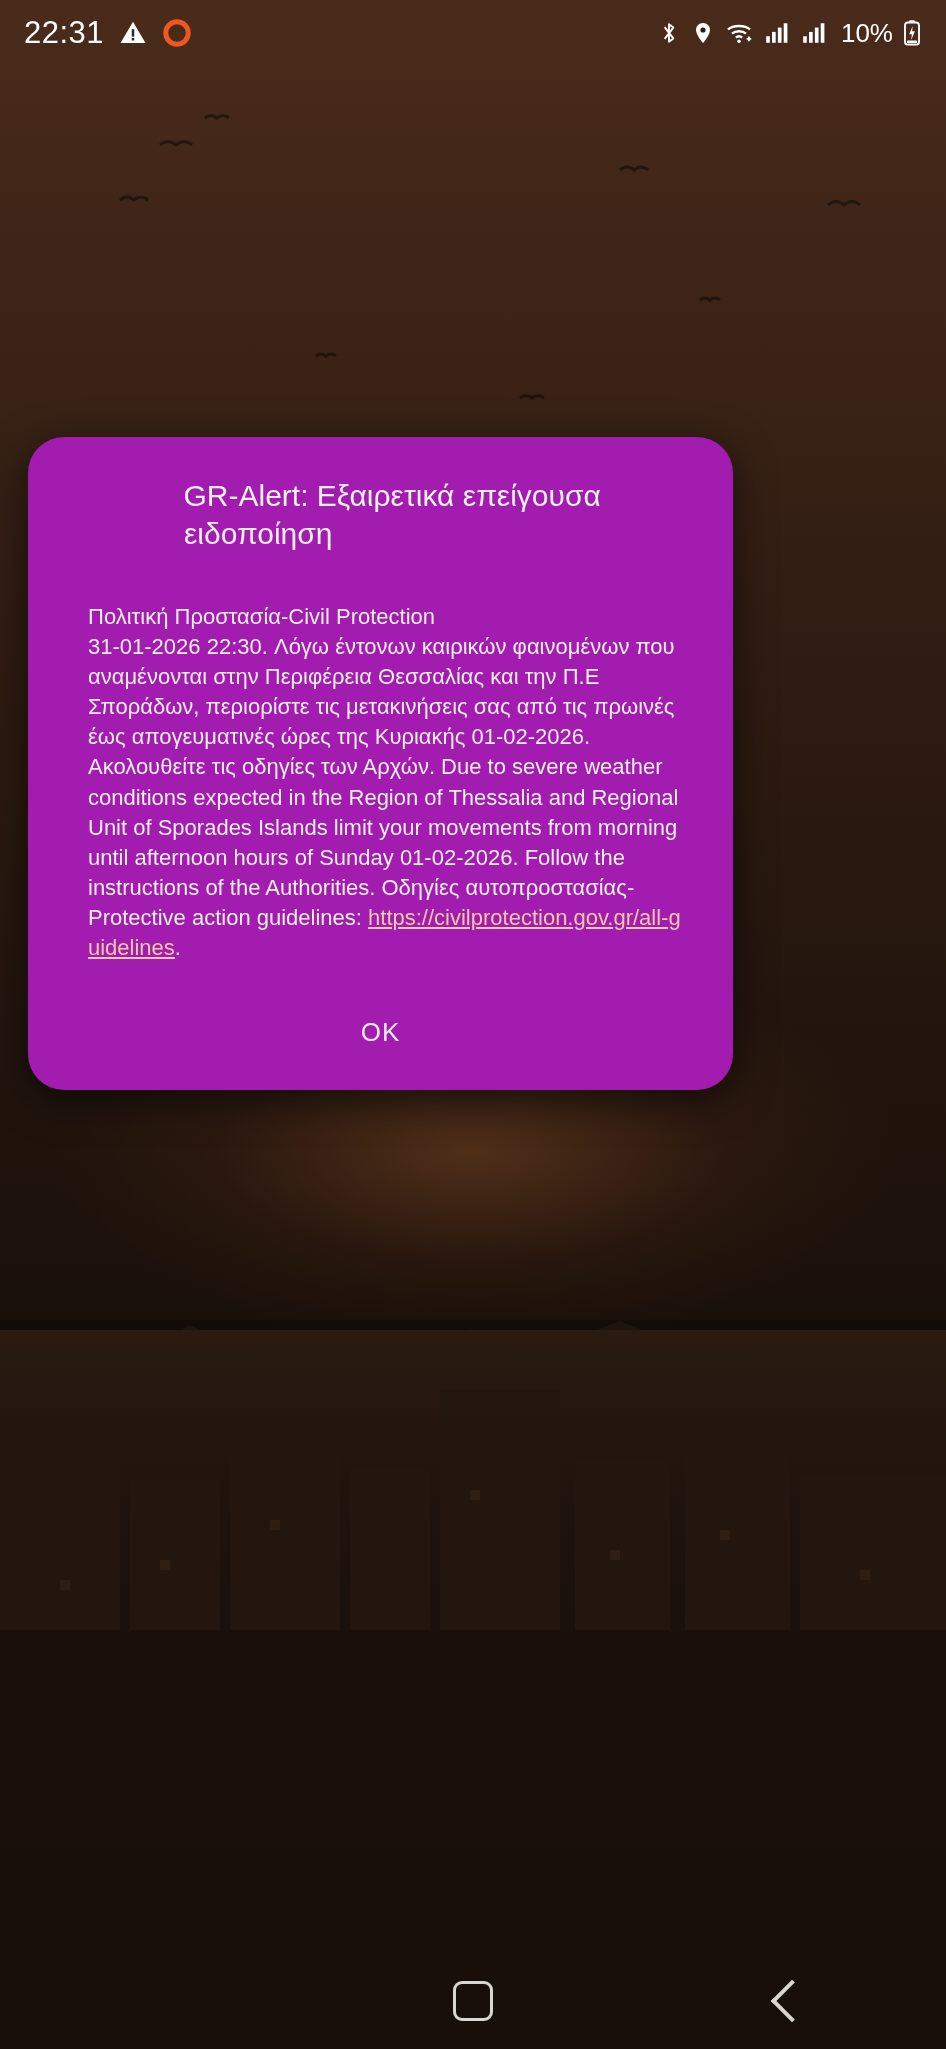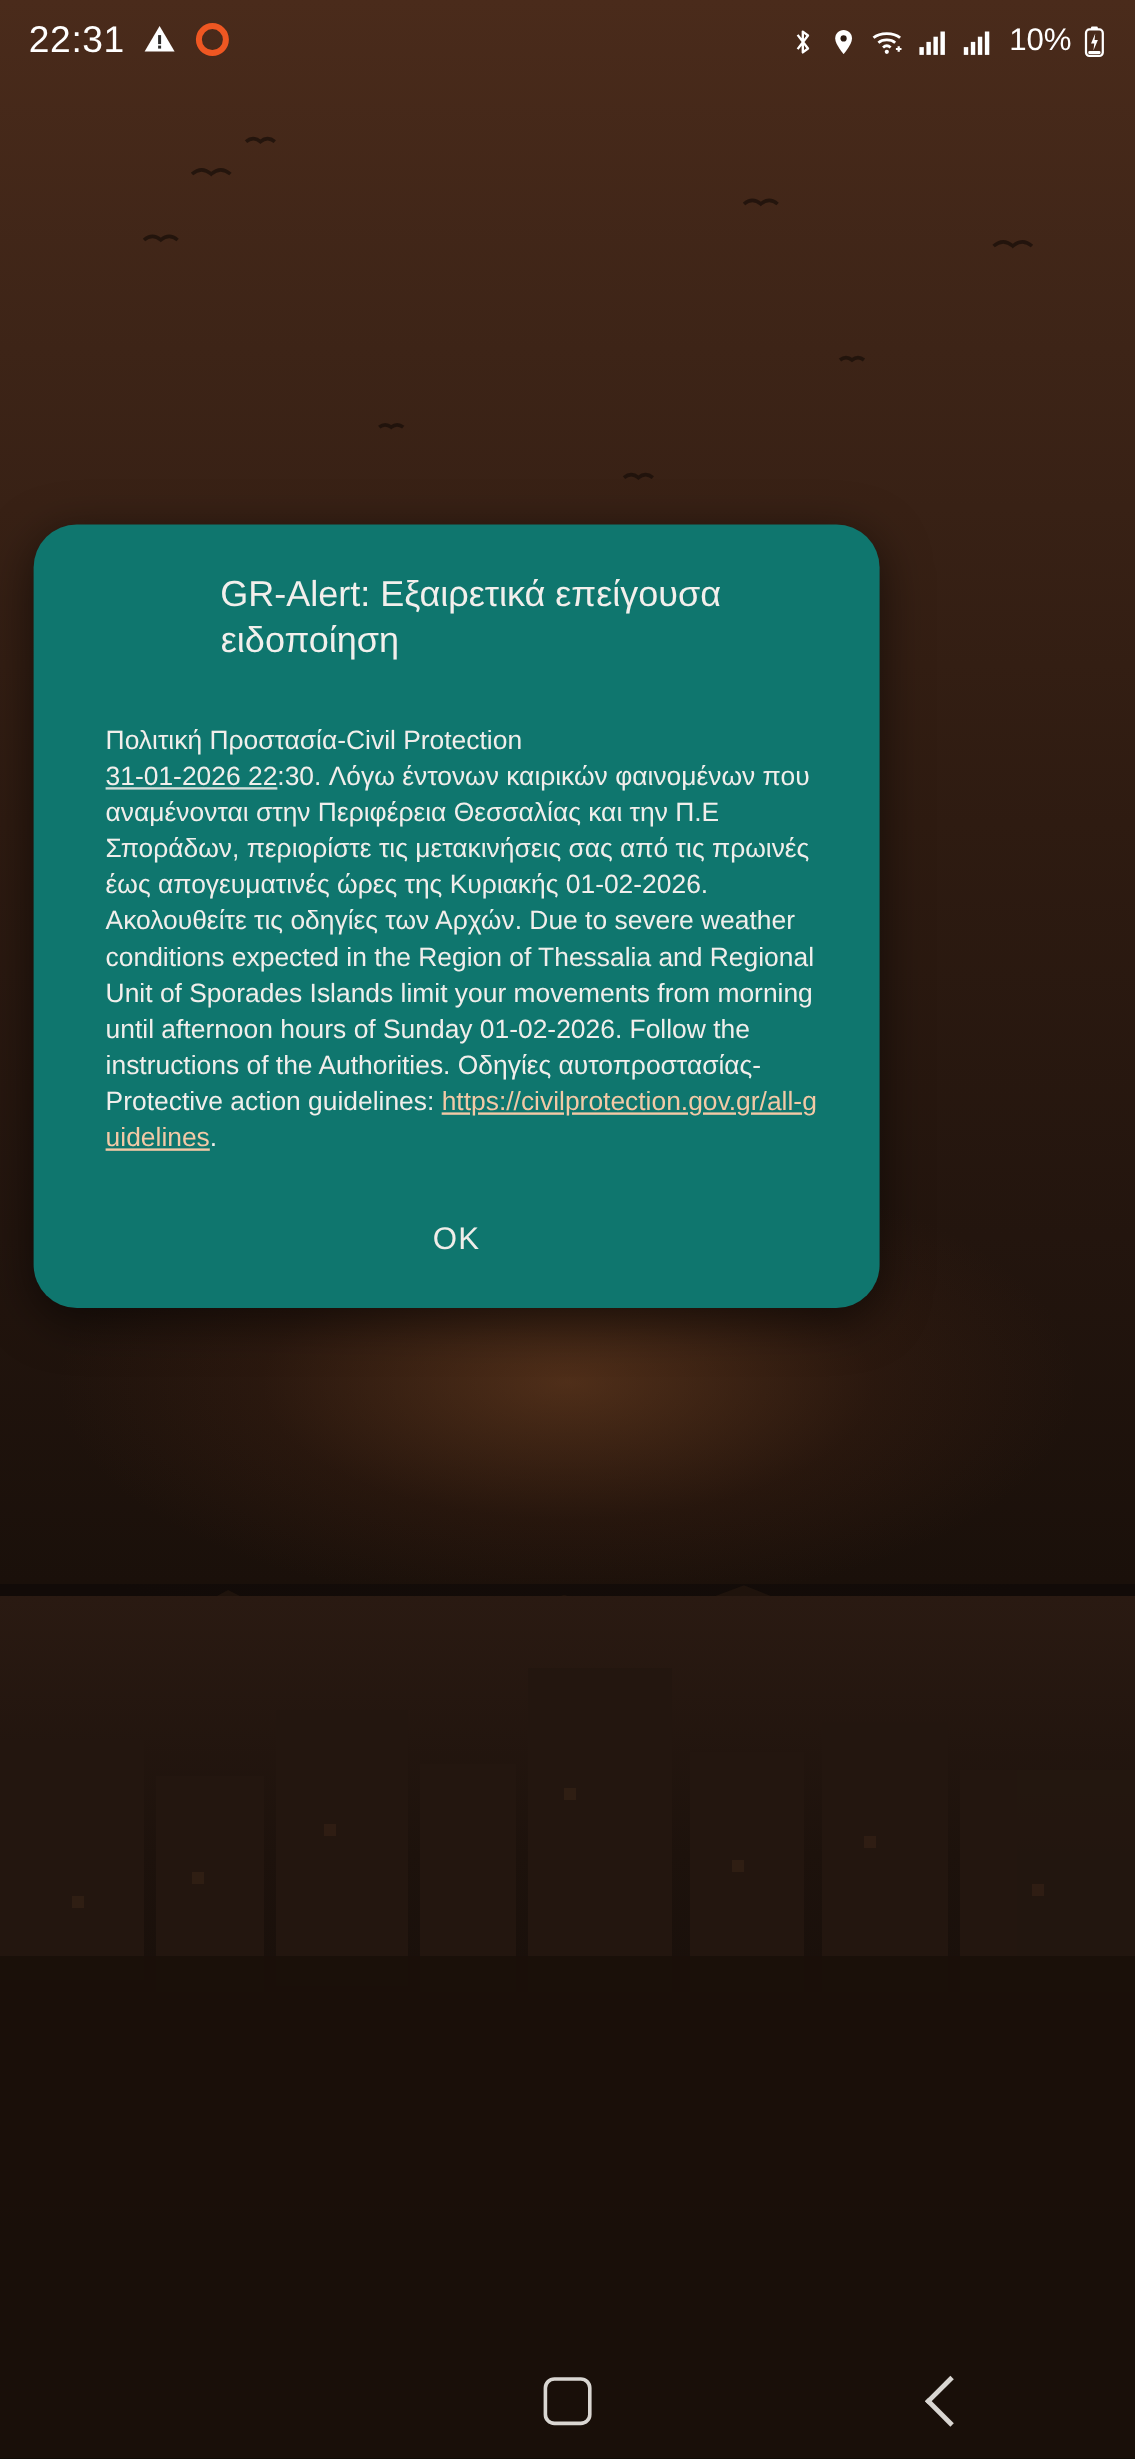--- a/index.html
+++ b/index.html
@@ -74,37 +74,37 @@
     align-items: center;
     gap: 14px;
   }
   .clock {
     font-size: 31px;
     letter-spacing: 0.5px;
     color: #fff;
   }
   .status-right {
     display: flex;
-    align-items: flex-end;
+    align-items: center;
     gap: 9px;
   }
   .batt-text {
     font-size: 26px;
     color: #fff;
     margin-left: 4px;
   }
   .ico { display: block; }
 
   
   .dialog {
     position: absolute;
     left: 28px;
     top: 437px;
     width: 705px;
-    background: #0f766e;
+    background: #a21caf;
     border-radius: 36px;
     box-sizing: border-box;
     padding: 40px 0 22px 0;
     color: #e8e6e3;
     box-shadow: 0 10px 40px rgba(0,0,0,0.55);
   }
   .dlg-title {
     font-size: 30px;
     line-height: 1.28;
     color: #f2efec;
@@ -113,21 +113,20 @@
     text-indent: -0.5px;
   }
   .dlg-body {
     font-size: 22px;
     line-height: 1.37;
     color: #f1eeeb;
     padding: 0 44px 0 60px;
     word-wrap: break-word;
   }
   .dlg-body .u {
-    text-decoration: underline;
     text-decoration-color: rgba(241,238,235,0.85);
   }
   .link {
     color: #f3c9a6;
     text-decoration: underline;
     word-break: break-all;
   }
   .dlg-actions {
     margin-top: 44px;
     display: flex;

